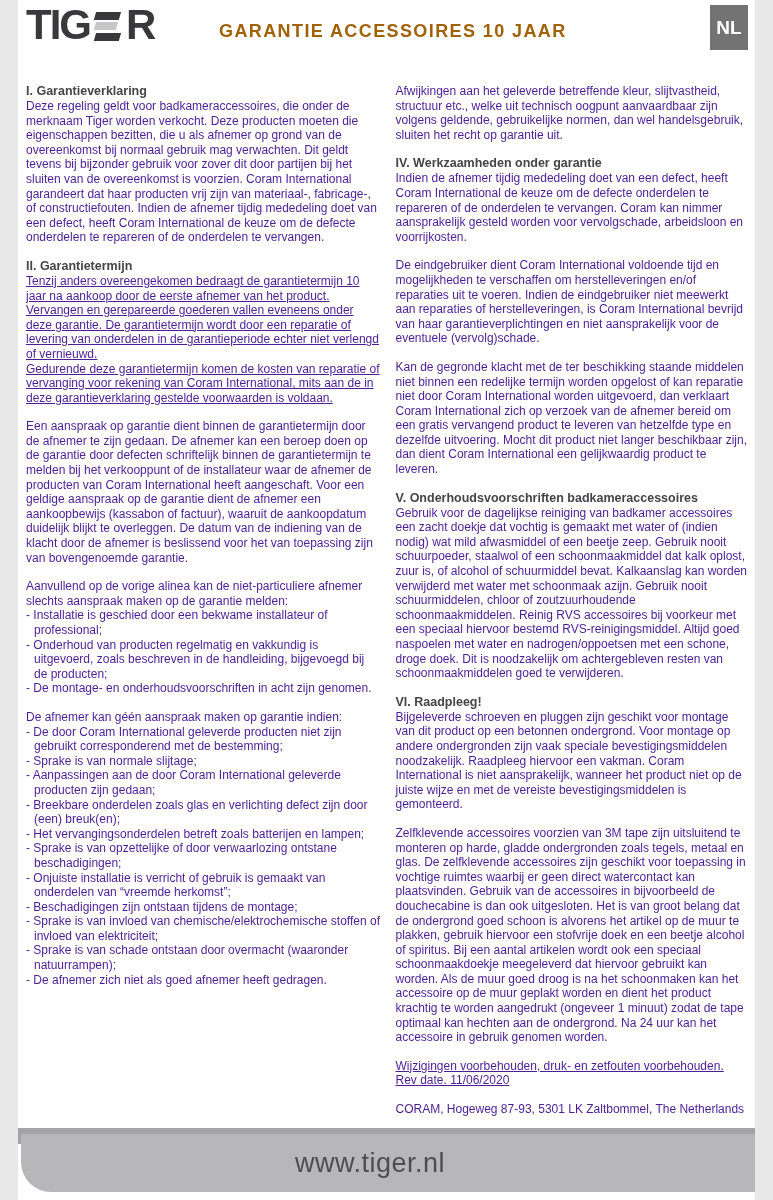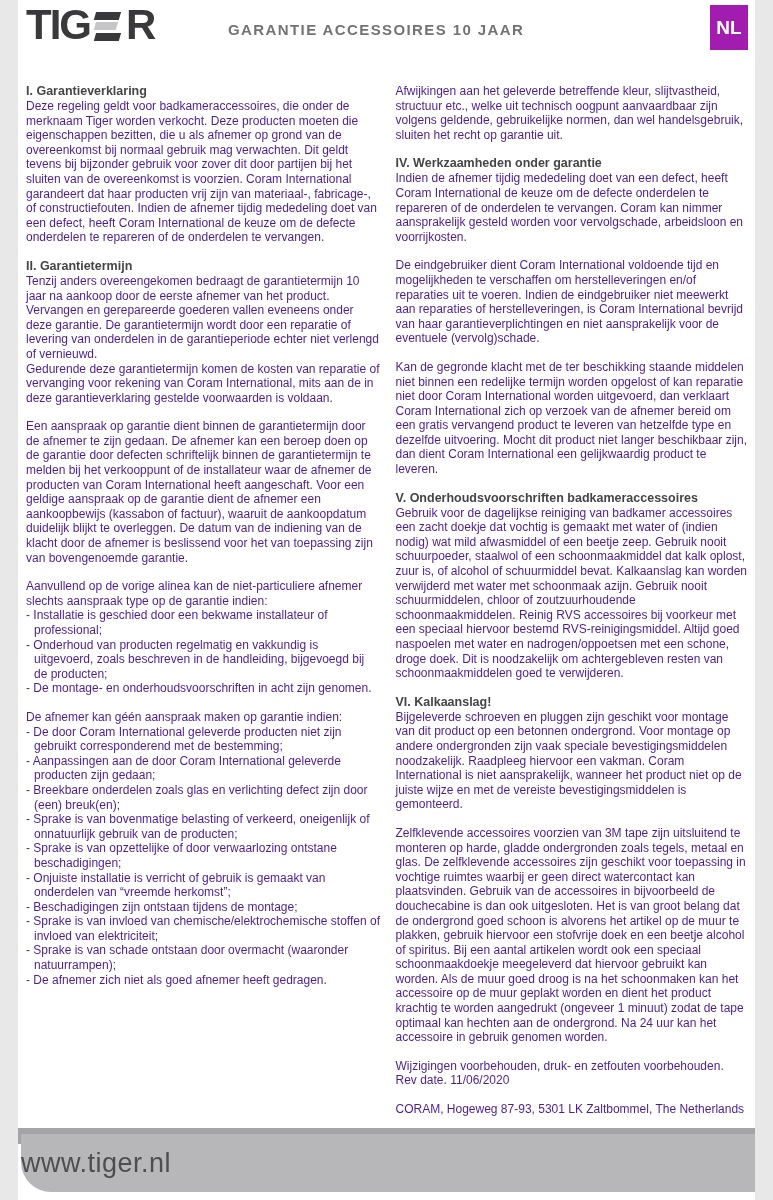--- a/index.html
+++ b/index.html
@@ -42,33 +42,33 @@
     height: 7.5px;
     width: 100%;
     background: #39393b;
     transform: skewX(-16deg);
   }
   .logo .logo-e i.mid { background: #c6c6c8; width: 88%; }
   .logo .r { margin-left: 4px; }
 
   .doc-title {
     position: absolute;
-    top: 21px; left: 210px;
-    font-size: 15px;
+    top: 21px; left: 201px;
+    font-size: 18px;
     font-weight: 700;
     letter-spacing: 1.4px;
-    color: #737373;
+    color: #a16207;
     white-space: nowrap;
   }
 
   .lang-badge {
     position: absolute;
     top: 5px; right: 7px;
     width: 38px; height: 45px;
-    background: #a21caf;
+    background: #737373;
     color: #ffffff;
     font-size: 19px;
     font-weight: 700;
     display: flex;
     align-items: center;
     justify-content: center;
   }
 
   
   .main {
@@ -85,21 +85,21 @@
     line-height: 15px;
     font-weight: 700;
     color: #454547;
   }
   p, .li {
     font-size: 12px;
     line-height: 14.6px;
     color: #4c1d95;
   }
   p { margin: 0 0 14px 0; }
-  p.multi { white-space: pre-line; }
+  p.multi { white-space: pre-line; text-decoration: underline; }
   p.intro { margin-bottom: 0; }
   .list { margin: 0 0 14px 0; }
   .li { padding-left: 8px; text-indent: -8px; }
 
   
   .footer {
     position: absolute;
     left: 0; right: 0; bottom: 0;
     height: 72px;
   }
@@ -110,21 +110,21 @@
     background: #a4a4a6;
   }
   .footer-bar {
     position: absolute;
     top: 6px; left: 3px; right: 0;
     height: 58px;
     background: #b7b7b9;
     border-radius: 0 0 0 30px;
     display: flex;
     align-items: center;
-    justify-content: flex-start;
+    justify-content: center;
     padding-right: 36px;
   }
   .footer-url {
     font-size: 27px;
     font-weight: 400;
     color: #4e4e50;
     letter-spacing: 0.5px;
   }
 </style>
 </head>
@@ -156,33 +156,34 @@
       <section>
         <h3>II. Garantietermijn</h3>
         <p class="multi">Tenzij anders overeengekomen bedraagt de garantietermijn 10 jaar na aankoop door de eerste afnemer van het product.
 Vervangen en gerepareerde goederen vallen eveneens onder deze garantie. De garantietermijn wordt door een reparatie of levering van onderdelen in de garantieperiode echter niet verlengd of vernieuwd.
 Gedurende deze garantietermijn komen de kosten van reparatie of vervanging voor rekening van Coram International, mits aan de in deze garantieverklaring gestelde voorwaarden is voldaan.</p>
       </section>
 
       <section>
         <p>Een aanspraak op garantie dient binnen de garantietermijn door de afnemer te zijn gedaan. De afnemer kan een beroep doen op de garantie door defecten schriftelijk binnen de garantietermijn te melden bij het verkooppunt of de installateur waar de afnemer de producten van Coram International heeft aangeschaft. Voor een geldige aanspraak op de garantie dient de afnemer een aankoopbewijs (kassabon of factuur), waaruit de aankoopdatum duidelijk blijkt te overleggen. De datum van de indiening van de klacht door de afnemer is beslissend voor het van toepassing zijn van bovengenoemde garantie.</p>
 
-        <p class="intro">Aanvullend op de vorige alinea kan de niet-particuliere afnemer slechts aanspraak type op de garantie indien:</p>
+        <p class="intro">Aanvullend op de vorige alinea kan de niet-particuliere afnemer slechts aanspraak maken op de garantie melden:</p>
         <div class="list">
           <div class="li">- Installatie is geschied door een bekwame installateur of professional;</div>
           <div class="li">- Onderhoud van producten regelmatig en vakkundig is uitgevoerd, zoals beschreven in de handleiding, bijgevoegd bij de producten;</div>
           <div class="li">- De montage- en onderhoudsvoorschriften in acht zijn genomen.</div>
         </div>
 
         <p class="intro">De afnemer kan géén aanspraak maken op garantie indien:</p>
         <div class="list">
           <div class="li">- De door Coram International geleverde producten niet zijn gebruikt corresponderend met de bestemming;</div>
+          <div class="li">- Sprake is van normale slijtage;</div>
           <div class="li">- Aanpassingen aan de door Coram International geleverde producten zijn gedaan;</div>
           <div class="li">- Breekbare onderdelen zoals glas en verlichting defect zijn door (een) breuk(en);</div>
-          <div class="li">- Sprake is van bovenmatige belasting of verkeerd, oneigenlijk of onnatuurlijk gebruik van de producten;</div>
+          <div class="li">- Het vervangingsonderdelen betreft zoals batterijen en lampen;</div>
           <div class="li">- Sprake is van opzettelijke of door verwaarlozing ontstane beschadigingen;</div>
           <div class="li">- Onjuiste installatie is verricht of gebruik is gemaakt van onderdelen van “vreemde herkomst”;</div>
           <div class="li">- Beschadigingen zijn ontstaan tijdens de montage;</div>
           <div class="li">- Sprake is van invloed van chemische/elektrochemische stoffen of invloed van elektriciteit;</div>
           <div class="li">- Sprake is van schade ontstaan door overmacht (waaronder natuurrampen);</div>
           <div class="li">- De afnemer zich niet als goed afnemer heeft gedragen.</div>
         </div>
       </section>
 
     </div>
@@ -197,21 +198,21 @@
         <p>De eindgebruiker dient Coram International voldoende tijd en mogelijkheden te verschaffen om herstelleveringen en/of reparaties uit te voeren. Indien de eindgebruiker niet meewerkt aan reparaties of herstelleveringen, is Coram International bevrijd van haar garantieverplichtingen en niet aansprakelijk voor de eventuele (vervolg)schade.</p>
         <p>Kan de gegronde klacht met de ter beschikking staande middelen niet binnen een redelijke termijn worden opgelost of kan reparatie niet door Coram International worden uitgevoerd, dan verklaart Coram International zich op verzoek van de afnemer bereid om een gratis vervangend product te leveren van hetzelfde type en dezelfde uitvoering. Mocht dit product niet langer beschikbaar zijn, dan dient Coram International een gelijkwaardig product te leveren.</p>
       </section>
 
       <section>
         <h3>V. Onderhoudsvoorschriften badkameraccessoires</h3>
         <p>Gebruik voor de dagelijkse reiniging van badkamer accessoires een zacht doekje dat vochtig is gemaakt met water of (indien nodig) wat mild afwasmiddel of een beetje zeep. Gebruik nooit schuurpoeder, staalwol of een schoonmaakmiddel dat kalk oplost, zuur is, of alcohol of schuurmiddel bevat. Kalkaanslag kan worden verwijderd met water met schoonmaak azijn. Gebruik nooit schuurmiddelen, chloor of zoutzuurhoudende schoonmaakmiddelen. Reinig RVS accessoires bij voorkeur met een speciaal hiervoor bestemd RVS-reinigingsmiddel. Altijd goed naspoelen met water en nadrogen/oppoetsen met een schone, droge doek. Dit is noodzakelijk om achtergebleven resten van schoonmaakmiddelen goed te verwijderen.</p>
       </section>
 
       <section>
-        <h3>VI. Kalkaanslag!</h3>
+        <h3>VI. Raadpleeg!</h3>
         <p>Bijgeleverde schroeven en pluggen zijn geschikt voor montage van dit product op een betonnen ondergrond. Voor montage op andere ondergronden zijn vaak speciale bevestigingsmiddelen noodzakelijk. Raadpleeg hiervoor een vakman. Coram International is niet aansprakelijk, wanneer het product niet op de juiste wijze en met de vereiste bevestigingsmiddelen is gemonteerd.</p>
         <p>Zelfklevende accessoires voorzien van 3M tape zijn uitsluitend te monteren op harde, gladde ondergronden zoals tegels, metaal en glas. De zelfklevende accessoires zijn geschikt voor toepassing in vochtige ruimtes waarbij er geen direct watercontact kan plaatsvinden. Gebruik van de accessoires in bijvoorbeeld de douchecabine is dan ook uitgesloten. Het is van groot belang dat de ondergrond goed schoon is alvorens het artikel op de muur te plakken, gebruik hiervoor een stofvrije doek en een beetje alcohol of spiritus. Bij een aantal artikelen wordt ook een speciaal schoonmaakdoekje meegeleverd dat hiervoor gebruikt kan worden. Als de muur goed droog is na het schoonmaken kan het accessoire op de muur geplakt worden en dient het product krachtig te worden aangedrukt (ongeveer 1 minuut) zodat de tape optimaal kan hechten aan de ondergrond. Na 24 uur kan het accessoire in gebruik genomen worden.</p>
       </section>
 
       <p class="multi">Wijzigingen voorbehouden, druk- en zetfouten voorbehouden.
 Rev date. 11/06/2020</p>
       <p>CORAM, Hogeweg 87-93, 5301 LK Zaltbommel, The Netherlands</p>
 
     </div>
   </div>

